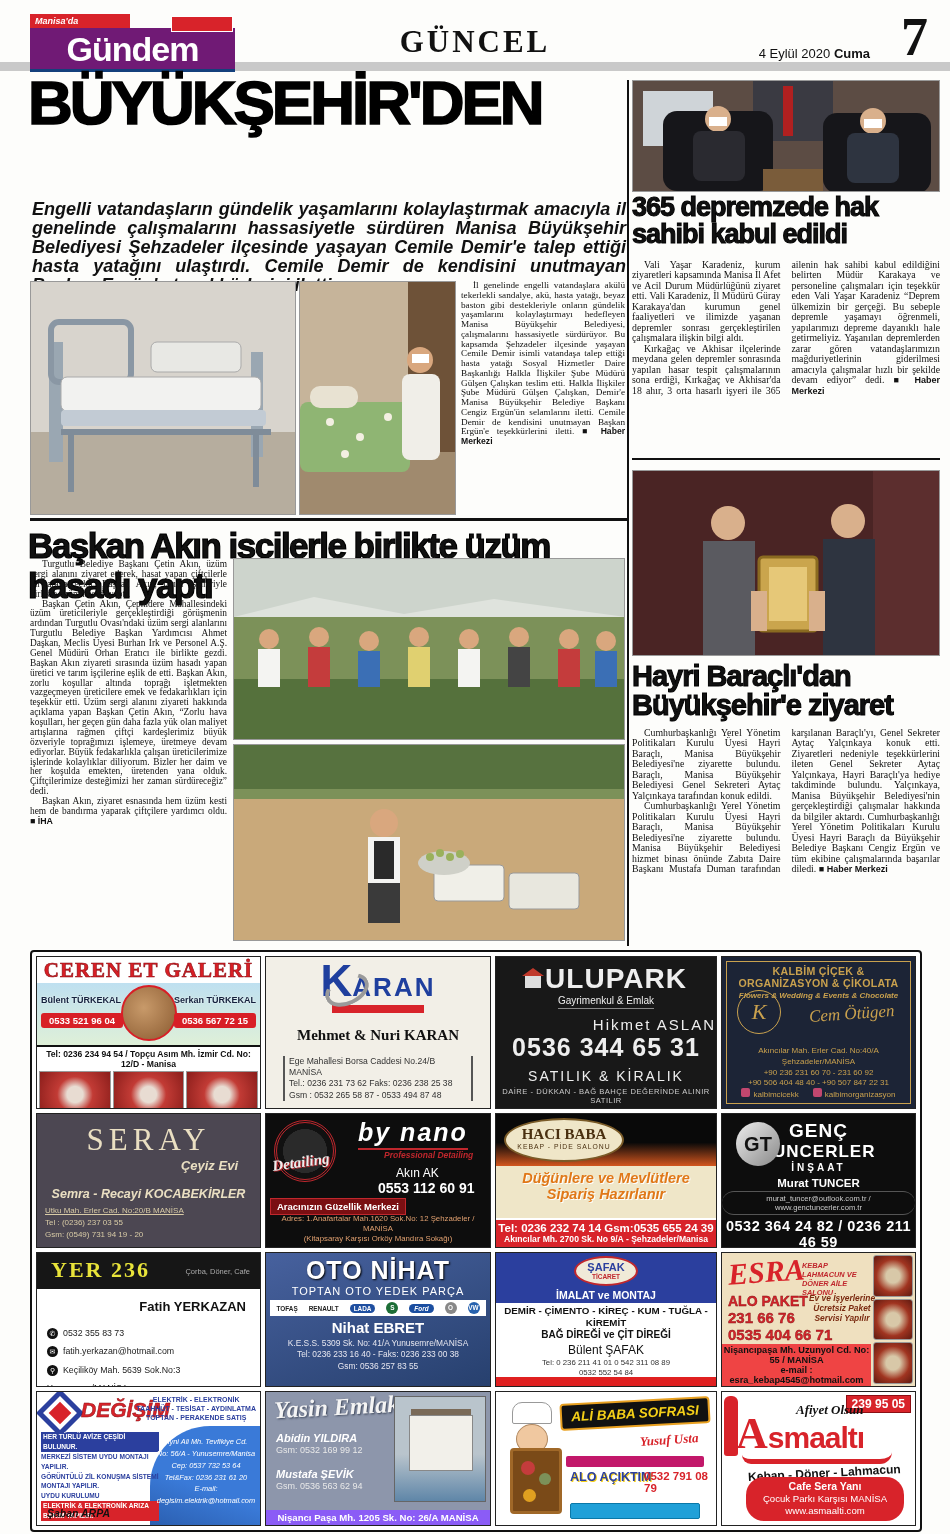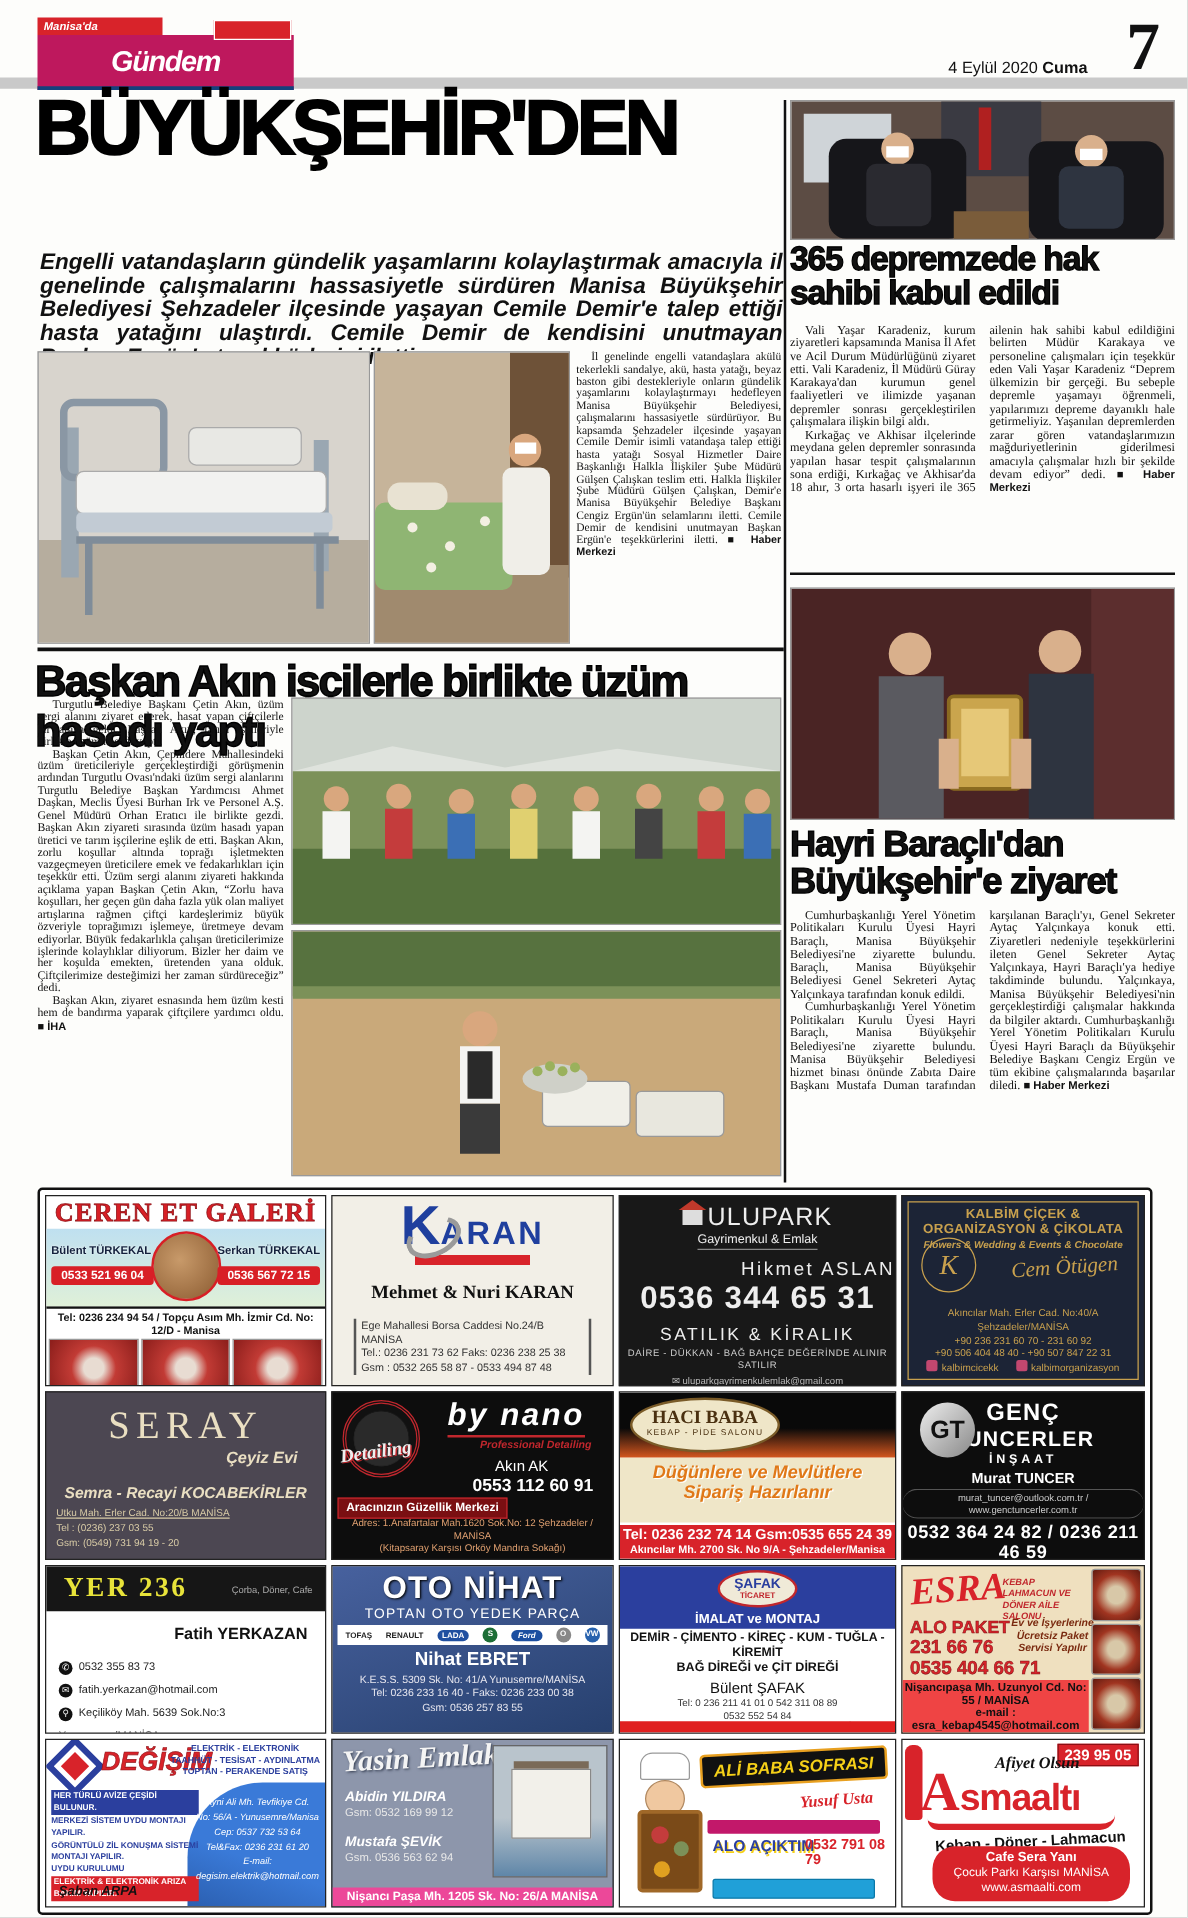--- a/index.html
+++ b/index.html
@@ -2,23 +2,23 @@
 <html><head>
 <meta charset="utf-8">
 <style>
   * { margin:0; padding:0; box-sizing:border-box; }
   body { background:#777; font-family:"Liberation Sans", sans-serif; }
   .page { position:relative; width:950px; height:1534px; background:#fdfdfb; margin:0 auto; overflow:hidden; color:#111; }
   .abs { position:absolute; }
   .logo { left:30px; top:14px; width:205px; height:58px; }
   .logo-top { position:absolute; left:0; top:0; width:100px; height:14px; background:#d8232a; color:#fff;
               font-style:italic; font-weight:bold; font-size:9px; line-height:14px; padding-left:5px; }
-  .logo-main { position:absolute; left:0; top:14px; width:205px; height:44px; background:#be185d; color:#fff;
-               font-weight:bold; font-size:23px; letter-spacing:-1px; text-align:center; line-height:42px;
-               border-bottom:3px solid #14407c;font-style:italic; }
+  .logo-main { position:absolute; left:0; top:14px; width:205px; height:44px; background:#701a75; color:#fff;
+               font-weight:bold; font-size:34px; letter-spacing:-1px; text-align:center; line-height:42px;
+               border-bottom:3px solid #14407c; }
   .logo-redbox { position:absolute; right:2px; top:2px; width:62px; height:16px; background:#d8232a; border:1px solid #fff; }
   .section-title { left:0; right:0; top:24px; text-align:center; font-family:"Liberation Serif", serif;
                    font-weight:bold; font-size:31px; letter-spacing:3px; }
   .date-line { right:80px; top:46px; font-size:13px; }
   .date-line b { font-weight:bold; }
   .page-num { right:22px; top:6px; font-family:"Liberation Serif", serif; font-weight:bold; font-size:54px; }
   .rule-gray { left:0; top:62px; width:950px; height:9px; background:#c9c9c9; }
 
   
   .h-main { left:28px; top:74px; width:600px; font-weight:bold; font-size:62px; line-height:0.94;
@@ -82,21 +82,21 @@
                   border-radius:50%; transform:rotate(-25deg); border-top-color:transparent; }
   .karan-name { font-family:"Liberation Serif", serif; font-weight:bold; font-size:15px; text-align:center; margin-top:14px; }
   .karan-addr { margin:12px auto 12px; width:190px; border-left:2px solid #555; border-right:2px solid #555;
                 padding:0 4px; font-size:8.6px; color:#333; text-align:left; line-height:1.3; }
 
   
   .ad-ulupark { background:#181818; color:#eee; text-align:center; }
   .ulu-house { display:inline-block; width:16px; height:12px; background:#ddd; position:relative; margin-right:4px; }
   .ulu-house::before { content:""; position:absolute; left:-3px; top:-8px; border-left:11px solid transparent;
                        border-right:11px solid transparent; border-bottom:8px solid #c0392b; }
-  .ulu-title { font-weight:normal; font-size:20px; letter-spacing:1px; margin-top:6px; }
+  .ulu-title { font-weight:bold; font-size:28px; letter-spacing:1px; margin-top:6px; }
   .ulu-sub { font-size:10px; border-bottom:1px solid #888; display:inline-block; padding-bottom:2px; }
   .ulu-name { font-size:15px; margin-top:7px; letter-spacing:2px;text-align:right; }
   .ulu-phone { font-size:25px; font-weight:bold; letter-spacing:1px; }
   .ulu-sat { font-size:14px; letter-spacing:2px; margin-top:6px; }
   .ulu-line { font-size:7.6px; color:#ccc; margin-top:3px; letter-spacing:0.5px; }
   .ulu-mail { font-size:7.6px; color:#bbb; margin-top:4px; }
   .ulu-addr { font-size:7.2px; color:#aaa; margin-top:2px; }
 
   
   .ad-kalbim { background:#1c2436; color:#c9a14e; }
@@ -233,21 +233,21 @@
   
   .ad-yasin { background:#8d96ab; }
   .yasin-title { position:absolute; left:8px; top:2px; color:#f4f4f4; font-family:"Liberation Serif", serif;
                  font-style:italic; font-weight:bold; font-size:24px; text-shadow:1px 1px 2px #3a4356; transform:rotate(-3deg); }
   .yasin-n { position:absolute; left:10px; color:#fff; font-weight:bold; font-style:italic; font-size:11px; }
   .yasin-g { position:absolute; left:10px; color:#e8e8e8; font-size:9px; }
   .yasin-house { position:absolute; right:4px; top:4px; width:92px; height:106px; background:linear-gradient(#b9c4cc 55%, #5f86a8);
                  border:1px solid #666; }
   .yasin-villa { position:absolute; left:14px; top:18px; width:64px; height:56px; background:#f2f0ea; border:1px solid #888;
                  box-shadow:0 -8px 0 -2px #7a6a58; }
-  .yasin-bottom { position:absolute; left:0; right:0; bottom:0; background:#ec4899; color:#fff; font-weight:bold;
+  .yasin-bottom { position:absolute; left:0; right:0; bottom:0; background:#8b5cf6; color:#fff; font-weight:bold;
                   font-size:9.6px; text-align:center; padding:2px 0; }
 
   
   .baba-chef { position:absolute; left:8px; top:10px; width:56px; height:80px; }
   .baba-hat { position:absolute; left:8px; top:0; width:40px; height:22px; background:#fff; border:1px solid #999;
               border-radius:10px 10px 2px 2px; }
   .baba-face { position:absolute; left:12px; top:22px; width:32px; height:30px; border-radius:50%; background:#f0c8a0; border:1px solid #b08860; }
   .baba-bow { position:absolute; left:20px; top:52px; width:16px; height:8px; background:#d8232a; }
   .baba-title { position:absolute; left:64px; top:8px; width:150px; background:#111; color:#f5d018; font-weight:bold;
                 font-style:italic; font-size:13.5px; text-align:center; padding:4px 2px; transform:rotate(-3deg);
@@ -286,20 +286,21 @@
 <body>
 
 <div class="page">
 
   <div class="abs rule-gray"></div>
   <div class="abs logo">
     <div class="logo-top">Manisa'da</div>
     <div class="logo-main">Gündem</div>
     <div class="logo-redbox"></div>
   </div>
+  <div class="abs section-title">GÜNCEL</div>
   <div class="abs date-line">
     <span>4 Eylül 2020</span>
     <b>Cuma</b>
   </div>
   <div class="abs page-num">7</div>
 
   <div class="abs h-main">
     <div>BÜYÜKŞEHİR'DEN</div>
   </div>
   <div class="abs lead">Engelli vatandaşların gündelik yaşamlarını kolaylaştırmak amacıyla il genelinde çalışmalarını hassasiyetle sürdüren Manisa Büyükşehir Belediyesi Şehzadeler ilçesinde yaşayan Cemile Demir'e talep ettiği hasta yatağını ulaştırdı. Cemile Demir de kendisini unutmayan Başkan Ergün'e teşekkürlerini iletti.</div>

